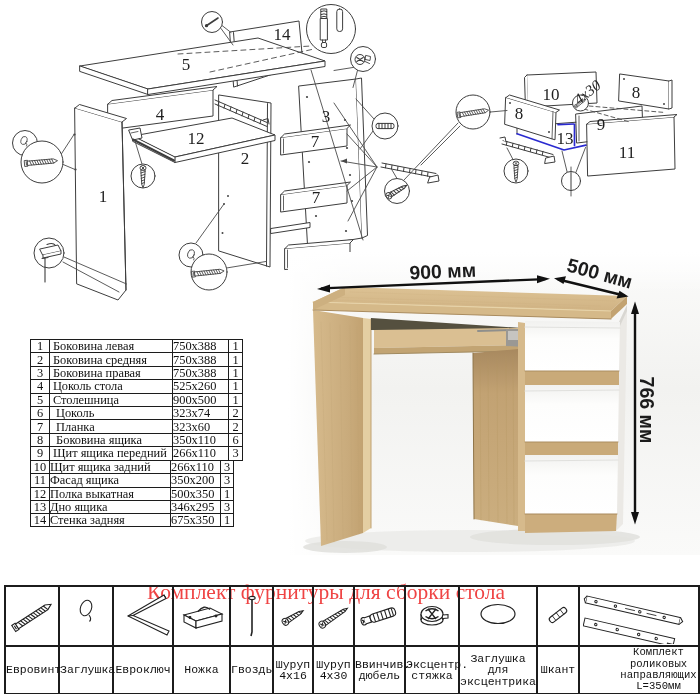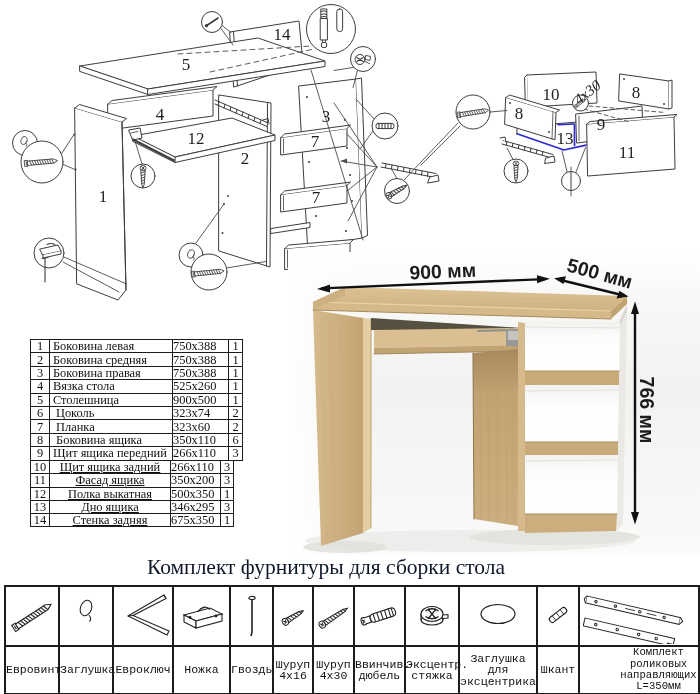--- a/index.html
+++ b/index.html
@@ -7,22 +7,22 @@
 .parts{position:absolute;font-size:12.4px;color:#111;}
 .parts td{border:1px solid #1c1c1c;padding:0;line-height:12px;overflow:hidden;white-space:nowrap;}
 .parts .n{text-align:center;}
 .parts .nm{padding-left:3px;}
 .parts .sz{text-align:left;}
 .parts .q{text-align:center;}
 #pt_a{left:30px;top:339px;}
 #pt_a td{height:12.4px;}
 #pt_b{left:30px;top:460px;}
 #pt_b td{height:12.3px;}
-#pt_b .nm{text-align:center;padding-left:0;text-decoration:underline;}
-#hdr{position:absolute;left:0;top:555px;width:652px;text-align:center;font-size:21.5px;color:#0f172a;}
+#pt_b .nm{text-align:left;padding-left:0;}
+#hdr{position:absolute;left:0;top:580px;width:652px;text-align:center;font-size:21.5px;color:#ef4444;}
 #hw{position:absolute;left:4px;top:585px;width:694px;height:131px;font-size:11.5px;color:#111;font-family:Liberation Mono, monospace;}
 #hw td{border:2px solid #1c1c1c;padding:0;text-align:center;vertical-align:middle;}
 #hw tr.ic td{height:56px;}
 #hw tr.nm td{height:23px;line-height:11.3px;}
 #hw tr.q td{height:18px;font-size:20px;line-height:16px;}
 #hw td.sm{font-size:10.6px;line-height:10.8px;padding-left:39px;}
 #hw svg{display:block;margin:0 auto;}
 </style></head>
 <body>
 <div id="page">
@@ -442,21 +442,21 @@
           <td class="q">1</td>
         </tr>
 <tr>
           <td class="n">3</td>
           <td class="nm">Боковина правая</td>
           <td class="sz">750х388</td>
           <td class="q">1</td>
         </tr>
 <tr>
           <td class="n">4</td>
-          <td class="nm">Вязка стола</td>
+          <td class="nm">Цоколь стола</td>
           <td class="sz">525х260</td>
           <td class="q">1</td>
         </tr>
 <tr>
           <td class="n">5</td>
           <td class="nm">Столешница</td>
           <td class="sz">900х500</td>
           <td class="q">1</td>
         </tr>
 <tr>

